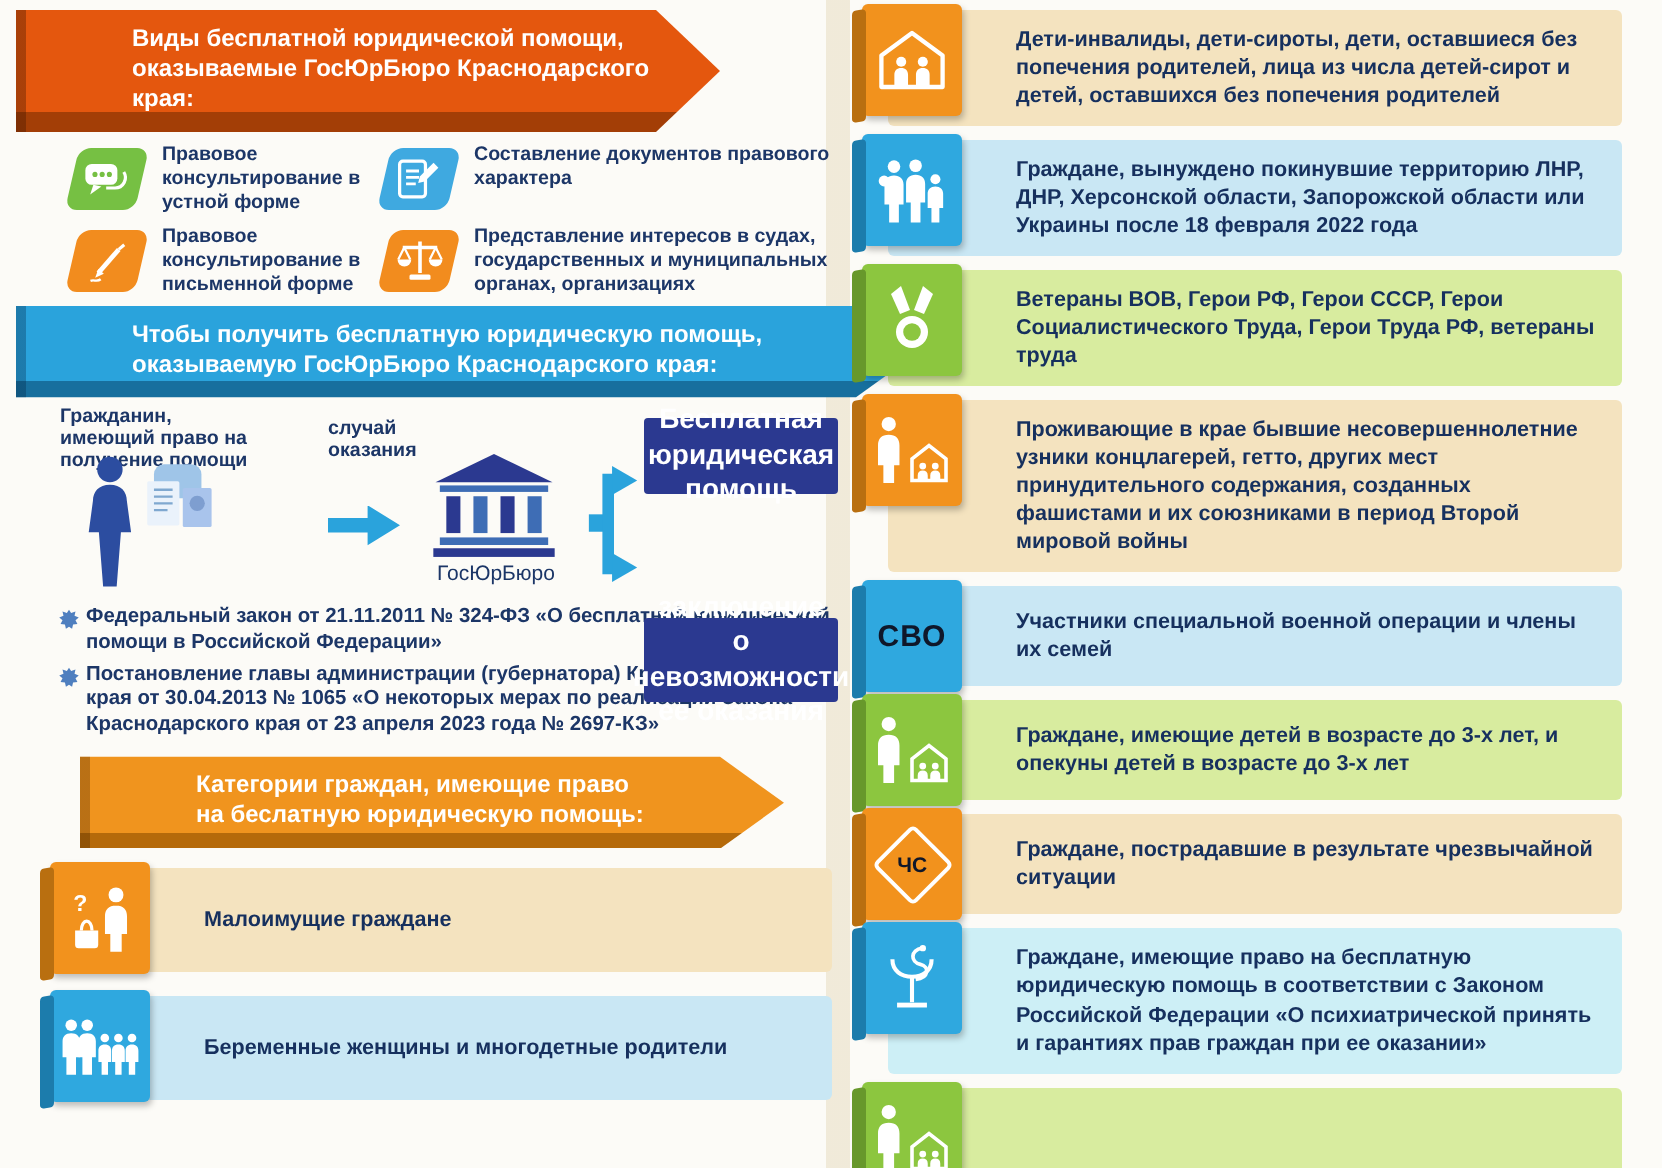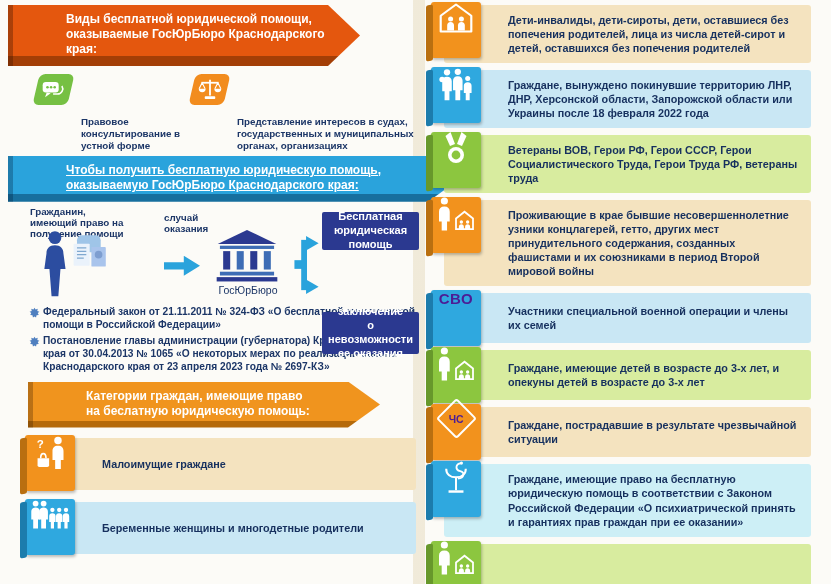--- a/index.html
+++ b/index.html
@@ -19,61 +19,61 @@
   .banner{
     position:relative;color:#fff;font-weight:bold;font-size:12px;line-height:1.25;
     padding:7px 34px 9px 58px;white-space:pre-line;box-sizing:border-box;
     clip-path:polygon(0 0, calc(100% - 32px) 0, 100% 50%, calc(100% - 32px) 100%, 0 100%);
   }
   .banner.orange{width:352px;background:
     linear-gradient(90deg, rgba(60,20,0,.35) 0 5px, rgba(0,0,0,0) 5px),
     linear-gradient(#E4570E 0 84%, #A33E06 0);}
   .banner.blue{width:452px;background:
     linear-gradient(90deg, rgba(0,30,60,.30) 0 5px, rgba(0,0,0,0) 5px),
-    linear-gradient(#2AA3DC 0 82%, #176F9E 0); text-decoration: underline;}
-  .banner.cat{width:352px;margin-left:20px;background:
+    linear-gradient(#2AA3DC 0 82%, #176F9E 0);}
+  .banner.cat{width:352px;margin-left:32px;background:
     linear-gradient(90deg, rgba(60,30,0,.30) 0 5px, rgba(0,0,0,0) 5px),
     linear-gradient(#F0941E 0 84%, #B56A0A 0);}
 
   
   .services{display:grid;grid-template-columns:150px 240px;gap:5px 6px;margin:6px 0 4px 28px;}
   .service{display:flex;align-items:flex-start;gap:10px;}
   .pico{width:35px;height:31px;border-radius:6px;transform:skewX(-13deg);flex:none;
         display:flex;align-items:center;justify-content:center;margin-top:2px;}
   .pico>svg{transform:skewX(13deg);}
   .pico.green{background:#76C043;} .pico.blue{background:#3FA9E0;} .pico.orange{background:#F28C1E;}
-  .service .lbl{font-size:9.8px;font-weight:bold;line-height:1.22;color:#1C3667;margin-top:44px;}
+  .service .lbl{font-size:9.8px;font-weight:bold;line-height:1.22;color:#1C3667;}
 
   
   .diagram{position:relative;height:96px;margin:2px 0 2px 14px;}
   .dlabel{position:absolute;font-size:9.8px;font-weight:bold;line-height:1.15;white-space:pre-line;color:#1C3667;}
   .citizen-svg{position:absolute;left:16px;top:26px;}
   .flow-arrow{position:absolute;left:142px;top:52px;width:36px;height:20px;background:#2AA3DC;
     clip-path:polygon(0 32%,55% 32%,55% 0,100% 50%,55% 100%,55% 68%,0 68%);}
   .building-svg{position:absolute;left:192px;top:26px;}
   .bureau-lbl{position:absolute;left:184px;top:80px;width:84px;text-align:center;font-size:10.5px;font-weight:normal;color:#1C3667;}
   .bracket-svg{position:absolute;left:272px;top:32px;}
   .outbox{position:absolute;left:300px;width:97px;background:#2B3990;color:#fff;border-radius:2px;
     display:flex;align-items:center;justify-content:center;text-align:center;
-    font-size:11px;font-weight:bold;line-height:1.25;white-space:pre-line;box-sizing:border-box;padding:16px;}
+    font-size:14px;font-weight:bold;line-height:1.25;white-space:pre-line;box-sizing:border-box;padding:16px;}
   .outbox.one{top:8px;height:38px;}
   .outbox.two{top:60px;height:42px;margin-top:48px;}
 
   
   .laws{margin:6px 0 4px 20px;width:392px;}
   .law{display:flex;gap:2px;margin-bottom:3px;font-size:10.2px;font-weight:bold;line-height:1.27;color:#1C3667;}
   .law svg{flex:none;margin-top:1px;}
 
   
   .card{position:relative;border-radius:3px;display:flex;align-items:center;box-sizing:border-box;
         padding:8px 12px 8px 64px;min-height:50px;}
   .card .txt{font-size:10.8px;font-weight:bold;line-height:1.3;color:#16305E;}
   .bg-orange{background:#F4E3BF;} .bg-blue{background:#C9E7F4;} .bg-green{background:#D8EC9F;} .bg-cyan{background:#CDEFF6;}
   .badge{position:absolute;left:-13px;top:-3px;width:50px;height:56px;border-radius:3px;
-    display:flex;justify-content:center;color:#4c1d95;font-weight:bold;
+    display:flex;align-items:center;justify-content:center;color:#0f172a;font-weight:bold;
     box-shadow:1px 2px 3px rgba(0,0,0,.25);z-index:2;}
   .badge::before{content:"";position:absolute;left:-5px;top:3px;width:7px;height:100%;
     transform:skewY(-10deg);border-radius:2px;z-index:-1;}
   .badge.orange{background:#F2921D;} .badge.orange::before{background:#B96F10;}
   .badge.blue{background:#2FA8DF;} .badge.blue::before{background:#1C7CAC;}
   .badge.green{background:#8CC63F;} .badge.green::before{background:#67982B;}
   .badge .acr{font-size:15px;letter-spacing:.5px;}
   .diamond{width:25px;height:25px;border:2.4px solid #fff;transform:rotate(45deg);
     display:flex;align-items:center;justify-content:center;border-radius:3px;}
   .diamond span{transform:rotate(-45deg);font-size:10.5px;}
@@ -98,20 +98,41 @@
           <svg width="24" height="20" viewBox="0 0 30 24">
               <rect x="1" y="2" width="20" height="13" rx="4" fill="#fff"></rect>
               <circle cx="7" cy="8.5" r="1.6" fill="#76C043"></circle>
               <circle cx="11.5" cy="8.5" r="1.6" fill="#76C043"></circle>
               <circle cx="16" cy="8.5" r="1.6" fill="#76C043"></circle>
               <path d="M6 15l-2 6 7-5z" fill="#fff"></path>
               <path d="M25 7a6.5 6.5 0 0 1-5.5 10H14" stroke="#fff" stroke-width="2" fill="none"></path>
             </svg>
         </span>
         <span class="lbl">Правовое консультирование в устной форме</span>
+      </div>
+      <div class="service">
+        <span class="pico blue">
+          <svg width="23" height="21" viewBox="0 0 28 26">
+              <rect x="2" y="2" width="16" height="22" rx="2" fill="none" stroke="#fff" stroke-width="2"></rect>
+              <path d="M6 8h8M6 12h8M6 16h6" stroke="#fff" stroke-width="1.8"></path>
+              <path d="M23 3l3 3-8.5 8.5-4 1 1-4z" fill="#fff"></path>
+            </svg>
+        </span>
+        <span class="lbl">Составление документов правового характера</span>
+      </div>
+      <div class="service">
+        <span class="pico orange">
+          <svg width="22" height="22" viewBox="0 0 28 28">
+              <path d="M8 21L21 6" stroke="#fff" stroke-width="3"></path>
+              <path d="M6 24l2-5.5 3.5 3z" fill="#fff"></path>
+              <path d="M21 6l3.5-3" stroke="#fff" stroke-width="2"></path>
+              <path d="M3 26c2.5-1 4 1 6.5-1" stroke="#fff" stroke-width="1.5" fill="none"></path>
+            </svg>
+        </span>
+        <span class="lbl">Правовое консультирование в письменной форме</span>
       </div>
       <div class="service">
         <span class="pico orange">
           <svg width="24" height="23" viewBox="0 0 32 30">
               <path d="M16 2v21" stroke="#fff" stroke-width="2.4"></path>
               <path d="M4.5 6h23" stroke="#fff" stroke-width="2.4"></path>
               <path d="M5.5 6l-4 8M5.5 6l4 8M26.5 6l-4 8M26.5 6l4 8" stroke="#fff" stroke-width="1.5"></path>
               <path d="M1 14a4.6 4.6 0 0 0 9.2 0z" fill="#fff"></path>
               <path d="M21.8 14a4.6 4.6 0 0 0 9.2 0z" fill="#fff"></path>
               <rect x="9" y="24" width="14" height="3.5" rx="1" fill="#fff"></rect>

